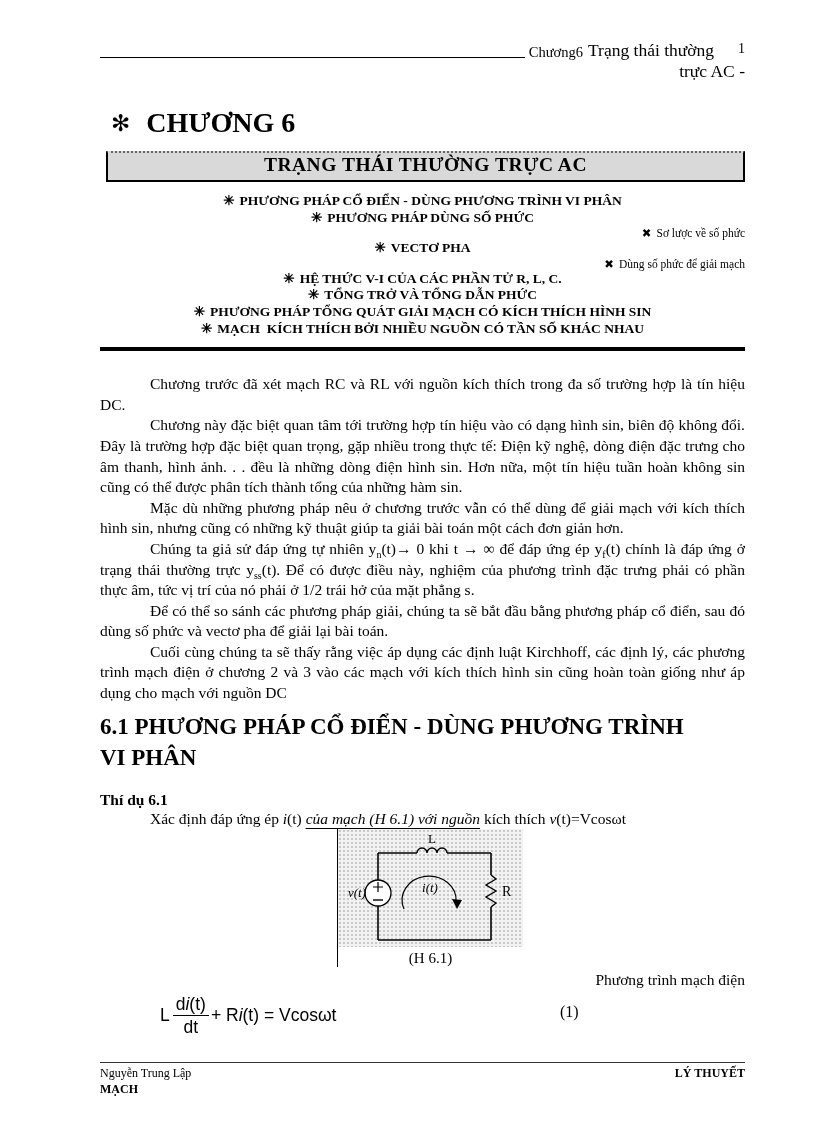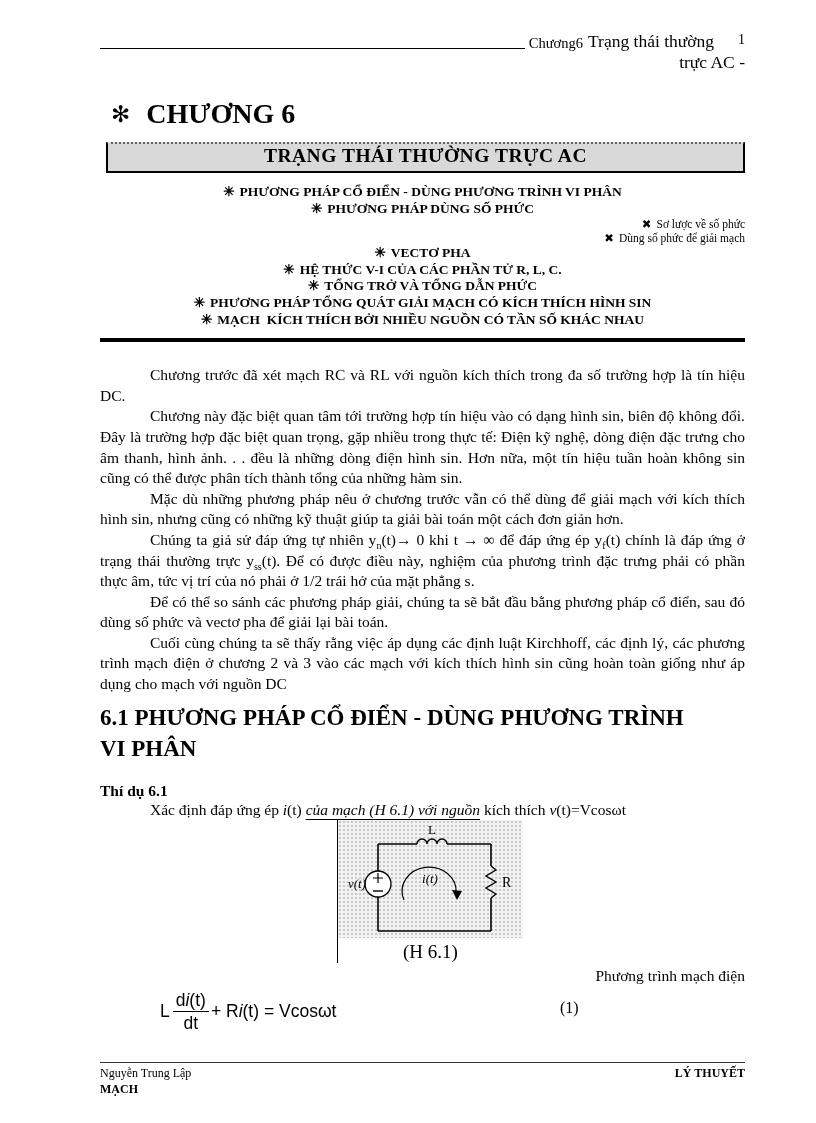--- a/index.html
+++ b/index.html
@@ -3,21 +3,21 @@
 <meta charset="utf-8">
 <style>
   html,body { margin:0; padding:0; background:#fff; }
   .page {
     position:relative; width:816px; height:1123px; background:#ffffff;
     font-family:"Liberation Serif", serif; color:#000; overflow:hidden;
   }
   .content { position:absolute; left:100px; top:0; width:645px; }
 
   
-  .hdr-line1 { display:flex; align-items:flex-end; margin-top:31px; }
+  .hdr-line1 { display:flex; align-items:flex-end; margin-top:40px; }
   .hdr-rule { flex:1 1 auto; border-bottom:1.2px solid #000; margin-bottom:3px; }
   .hdr-chapter { font-size:14.5px; white-space:pre; padding-left:4px; }
   .hdr-title { font-size:17.5px; white-space:pre; padding-left:5px; }
   .hdr-page { font-size:14px; margin-left:24px; margin-bottom:4px; }
   .hdr-line2 { font-size:17.5px; margin-top:0px;text-align:right; }
 
   
   .chapter-heading { margin-top:25px; font-size:28px; font-weight:bold; display:flex; align-items:center; }
   .chapter-heading .star { font-size:23px; font-weight:normal; margin-right:16px; margin-left:11px; }
 
@@ -50,21 +50,21 @@
   .example-line { margin:0; font-size:15.5px; line-height:20.6px; text-indent:50px; }
 
   
   .figure-wrap { margin-left:237px; width:186px; border-left:1px solid #000; }
   .figure-box {
     width:185px; height:118px;
     background-color:var(--figure-bg,#f2f2f2);
     background-image:radial-gradient(#c8c8c8 0.8px, transparent 0.9px);
     background-size:4px 4px;
   }
-  .figure-caption { text-align:center; font-size:19px; margin-top:3px; width:185px; }
+  .figure-caption { text-align:center; font-size:15px; margin-top:3px; width:185px; }
 
   .eq-label { margin-top:4px; font-size:15.5px;text-align:right; }
   .equation {
     position:relative; margin-left:60px; margin-top:2px; height:48px;
     font-family:"Liberation Sans", sans-serif; font-size:17.5px;
     display:flex; align-items:center;
   }
   .frac { display:inline-flex; flex-direction:column; align-items:center; margin:0 2px 0 3px; line-height:1.15; }
   .frac .num { border-bottom:1.6px solid #000; padding:0 3px 1px 3px; }
   .frac .den { padding-top:1px; }
@@ -97,22 +97,22 @@
       <span class="star">✻</span>
       <span>CHƯƠNG 6</span>
     </div>
 
     <div class="banner">TRẠNG THÁI THƯỜNG TRỰC AC</div>
 
     <div class="topics">
       <div class="topic main"><span class="bullet">✳</span><span>PHƯƠNG PHÁP CỔ ĐIỂN - DÙNG PHƯƠNG TRÌNH VI PHÂN</span></div>
       <div class="topic main"><span class="bullet">✳</span><span>PHƯƠNG PHÁP DÙNG SỐ PHỨC</span></div>
       <div class="topic sub"><span class="bullet">✖</span><span>Sơ lược về số phức</span></div>
+      <div class="topic main"><span class="bullet">✳</span><span>VECTƠ PHA</span></div>
       <div class="topic sub"><span class="bullet">✖</span><span>Dùng số phức để giải mạch</span></div>
-      <div class="topic main"><span class="bullet">✳</span><span>VECTƠ PHA</span></div>
       <div class="topic main"><span class="bullet">✳</span><span>HỆ THỨC V-I CỦA CÁC PHẦN TỬ R, L, C.</span></div>
       <div class="topic main"><span class="bullet">✳</span><span>TỔNG TRỞ VÀ TỔNG DẪN PHỨC</span></div>
       <div class="topic main"><span class="bullet">✳</span><span>PHƯƠNG PHÁP TỔNG QUÁT GIẢI MẠCH CÓ KÍCH THÍCH HÌNH SIN</span></div>
       <div class="topic main"><span class="bullet">✳</span><span>MẠCH  KÍCH THÍCH BỞI NHIỀU NGUỒN CÓ TẦN SỐ KHÁC NHAU</span></div>
     </div>
 
     <div class="thick-rule"></div>
 
     <div class="body-text">
       <p class="body">Chương trước đã xét mạch RC và RL với nguồn kích thích trong đa số trường hợp là tín hiệu DC.</p>

